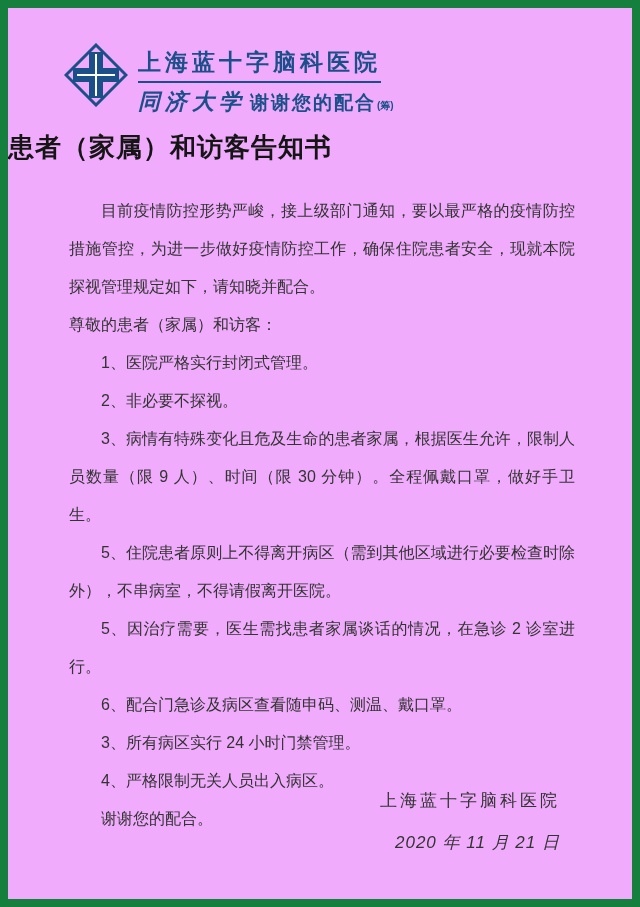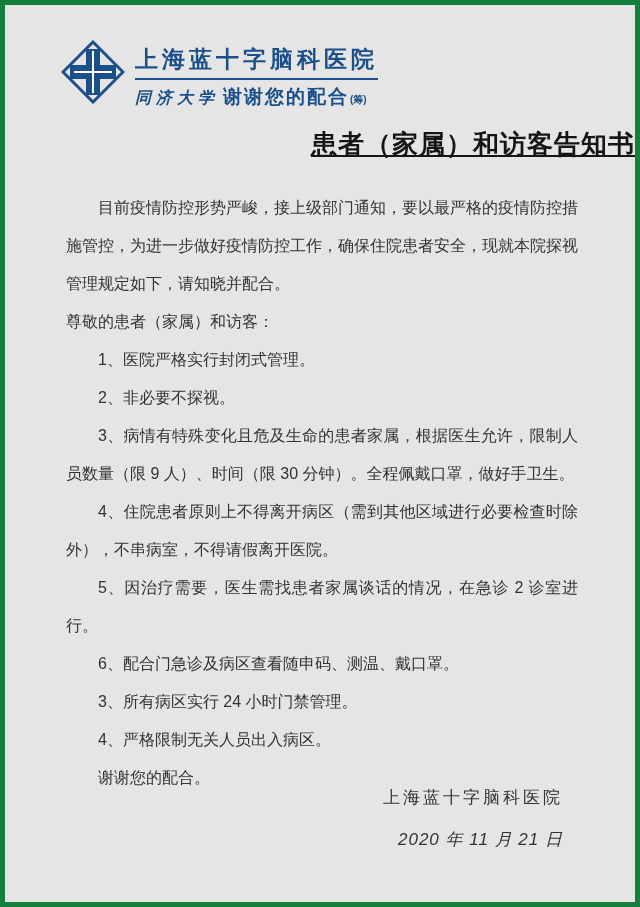--- a/index.html
+++ b/index.html
@@ -4,22 +4,22 @@
 <style>
   * { margin: 0; padding: 0; box-sizing: border-box; }
   html, body { background: #ffffff; }
   body {
     width: 640px; height: 907px;
     font-family: "Liberation Sans", "DejaVu Sans", sans-serif;
     overflow: hidden;
   }
   .page {
     width: 640px; height: 907px;
-    border: 5px solid #15803d;
-    background: #e5e5e5;
+    border: 8px solid #15803d;
+    background: #f0abfc;
     overflow: hidden;
     position: relative;
   }
   
   .header {
     position: absolute;
     top: 35px; left: 56px;
     display: flex;
     align-items: flex-start;
   }
@@ -36,46 +36,45 @@
     white-space: nowrap;
   }
   .brand-bottom {
     margin-top: 4px;
     color: #1b4f8a;
     white-space: nowrap;
     display: flex;
     align-items: baseline;
   }
   .brand-script {
-    font-size: 16px;
+    font-size: 22px;
     font-weight: bold;
     font-style: italic;
     letter-spacing: 5px;
     margin-right: 4px;
   }
   .brand-rest {
     font-size: 19px;
     font-weight: bold;
     letter-spacing: 2px;
   }
   .brand-note {
     font-size: 10px;
     font-weight: bold;
     margin-left: 1px;
   }
   
   .title {
     position: absolute;
     top: 122px; left: 0; right: 0;
-    text-align: right;
+    text-align: left;
     font-size: 26px;
     font-weight: bold;
     color: #151515;
     letter-spacing: 1px;
-    text-decoration: underline;
   }
   
   .doc-body {
     position: absolute;
     top: 184px;
     left: 61px;
     right: 57px;
     font-size: 16px;
     line-height: 38px;
     color: #333333;
@@ -123,21 +122,21 @@
   </div>
 
   <h1 class="title">患者（家属）和访客告知书</h1>
 
   <div class="doc-body" id="body-container">
       <p class="para indent">目前疫情防控形势严峻，接上级部门通知，要以最严格的疫情防控措施管控，为进一步做好疫情防控工作，确保住院患者安全，现就本院探视管理规定如下，请知晓并配合。</p>
       <p class="para">尊敬的患者（家属）和访客：</p>
       <p class="para indent">1、医院严格实行封闭式管理。</p>
       <p class="para indent">2、非必要不探视。</p>
       <p class="para indent">3、病情有特殊变化且危及生命的患者家属，根据医生允许，限制人员数量（限 9 人）、时间（限 30 分钟）。全程佩戴口罩，做好手卫生。</p>
-      <p class="para indent">4、住院患者原则上不得离开病区（需到其他区域进行必要检查时除外），不串病室，不得请假离开医院。</p>
+      <p class="para indent">5、住院患者原则上不得离开病区（需到其他区域进行必要检查时除外），不串病室，不得请假离开医院。</p>
       <p class="para indent">5、因治疗需要，医生需找患者家属谈话的情况，在急诊 2 诊室进行。</p>
       <p class="para indent">6、配合门急诊及病区查看随申码、测温、戴口罩。</p>
       <p class="para indent">3、所有病区实行 24 小时门禁管理。</p>
       <p class="para indent">4、严格限制无关人员出入病区。</p>
       <p class="para indent">谢谢您的配合。</p>
     </div>
 
   <div class="footer">
     <div class="signature">上海蓝十字脑科医院</div>
     <div class="date">2020 年 11 月 21 日</div>

